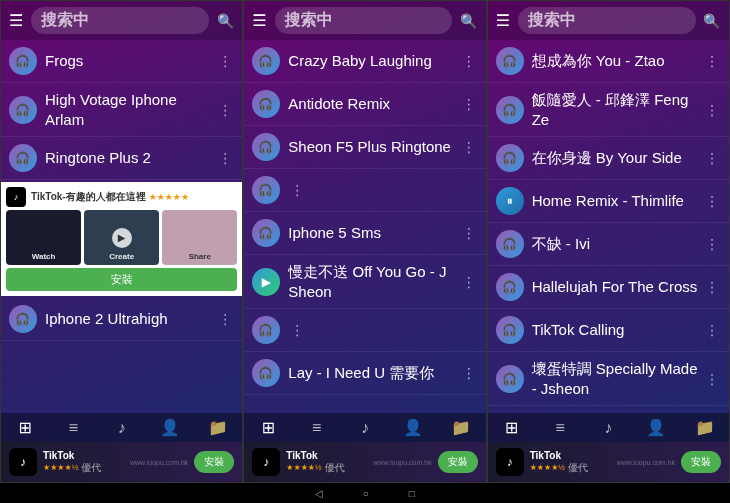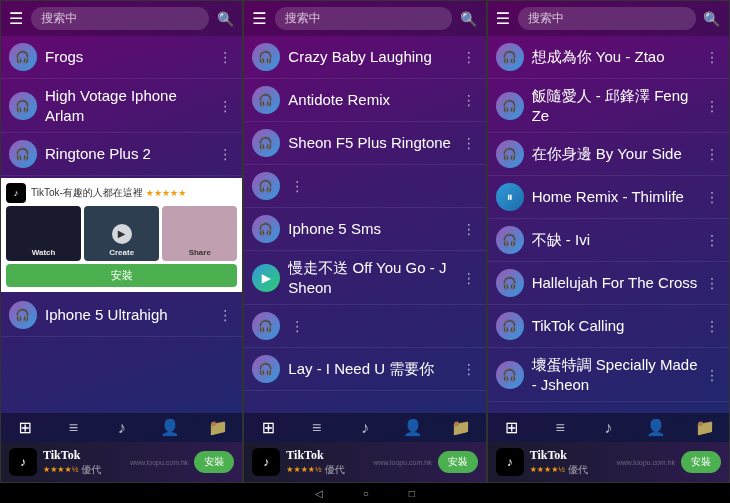--- a/index.html
+++ b/index.html
@@ -42,21 +42,22 @@
       margin-right: 8px;
       cursor: pointer;
     }
 
     .search-bar {
       flex: 1;
       background: rgba(255,255,255,0.15);
       border-radius: 15px;
       padding: 3px 10px;
       color: rgba(255,255,255,0.7);
-      font-size: 12px;
+      font-size: 16px;
+      font-weight: bold;
     }
 
     .search-icon-header {
       color: white;
       margin-left: 8px;
       font-size: 14px;
     }
 
     
     .song-list {
@@ -128,21 +129,21 @@
       display: flex;
       align-items: center;
       justify-content: center;
       color: white;
       font-size: 9px;
       margin-right: 5px;
     }
 
     .ad-title {
       font-size: 10px;
-      font-weight: normal;
+      font-weight: bold;
       color: #333;
     }
 
     .ad-stars {
       color: #f39c12;
       font-size: 9px;
       margin-left: 3px;
     }
 
     .ad-images {
@@ -248,23 +249,22 @@
       font-size: 12px;
       flex-shrink: 0;
     }
 
     .tiktok-info {
       flex: 1;
     }
 
     .tiktok-name {
       color: white;
-      font-size: 12px;
+      font-size: 10px;
       font-weight: bold;
-      font-family: Liberation Serif, serif;
     }
 
     .tiktok-rating {
       display: flex;
       align-items: center;
       gap: 3px;
     }
 
     .tiktok-stars {
       color: #f39c12;
@@ -347,21 +347,21 @@
             <span class="ad-image-label">Create</span>
           </div>
           <div class="ad-image-block" style="background:#c0a0b0;">
             <span class="ad-image-label" style="color:#333;">Share</span>
           </div>
         </div>
         <div class="ad-install-btn">安裝</div>
       </div>
         <div class="song-item">
       <div class="song-icon">🎧</div>
-      <span class="song-title">Iphone 5 Ultrahigh</span>
+      <span class="song-title">Iphone 2 Ultrahigh</span>
       <span class="song-more">⋮</span>
     </div>
       </div>
       <div class="bottom-nav">
         <div class="nav-item active">⊞</div>
         <div class="nav-item">≡</div>
         <div class="nav-item">♪</div>
         <div class="nav-item">👤</div>
         <div class="nav-item">📁</div>
       </div>

